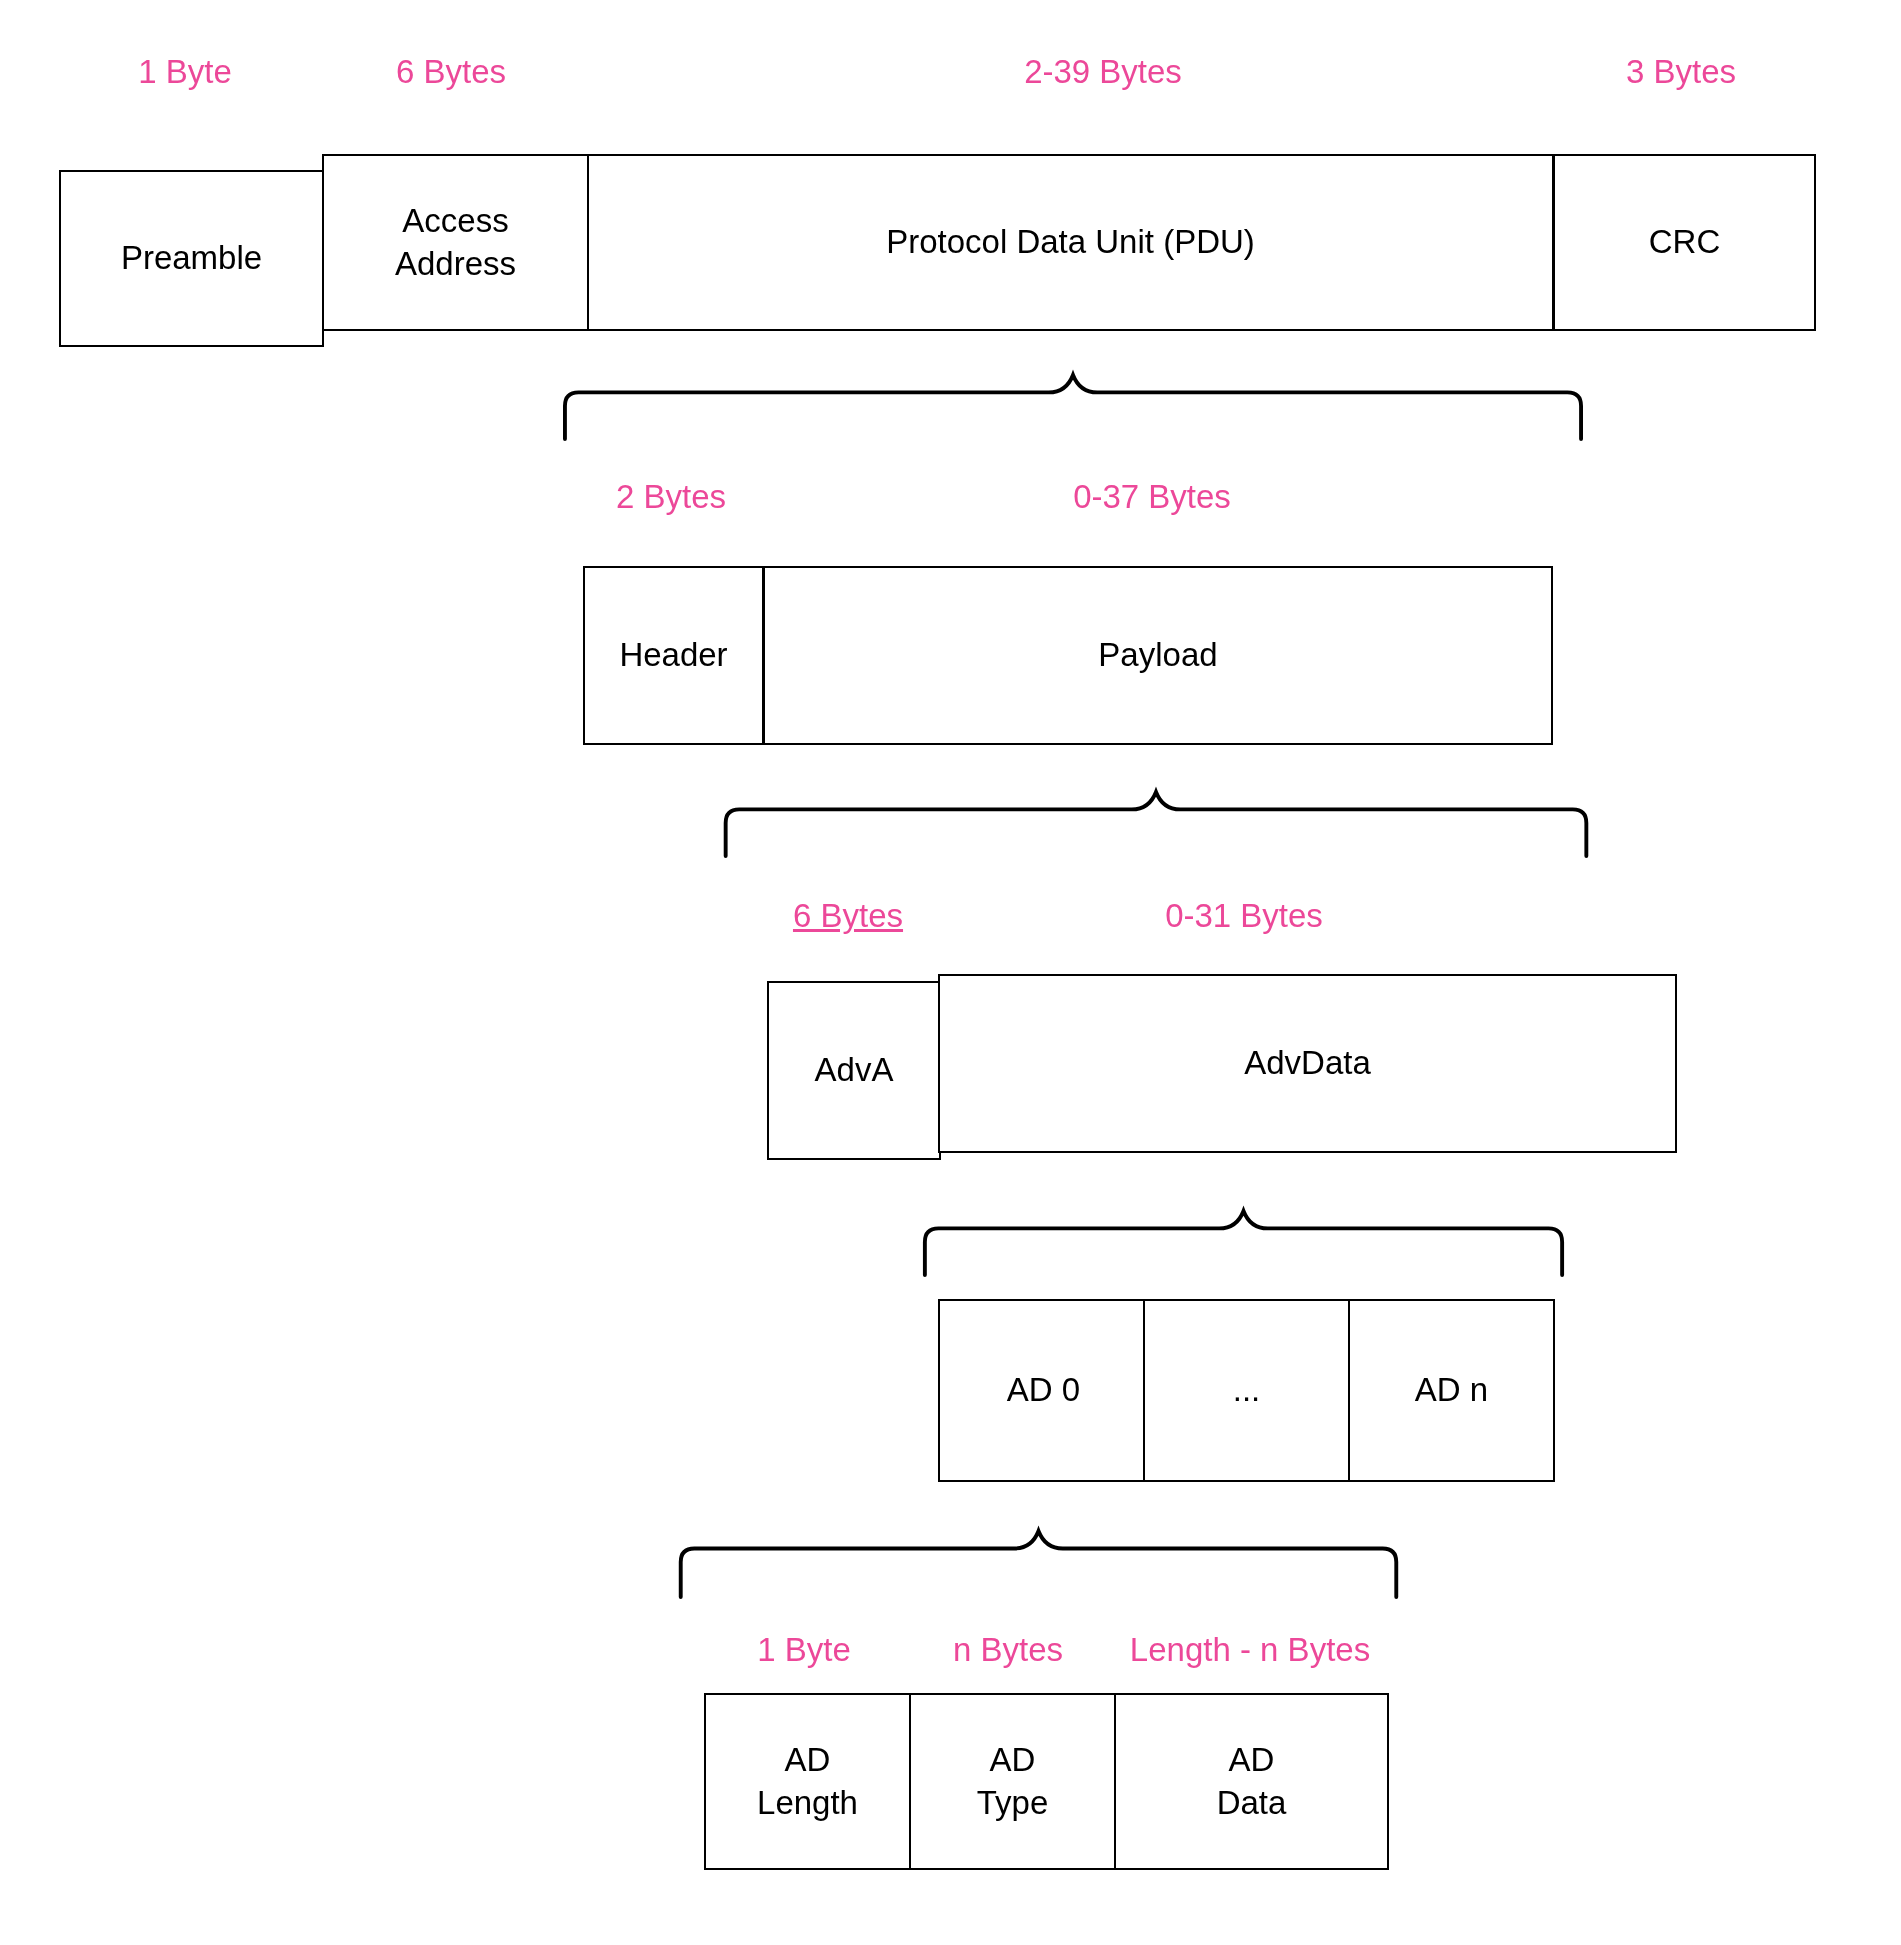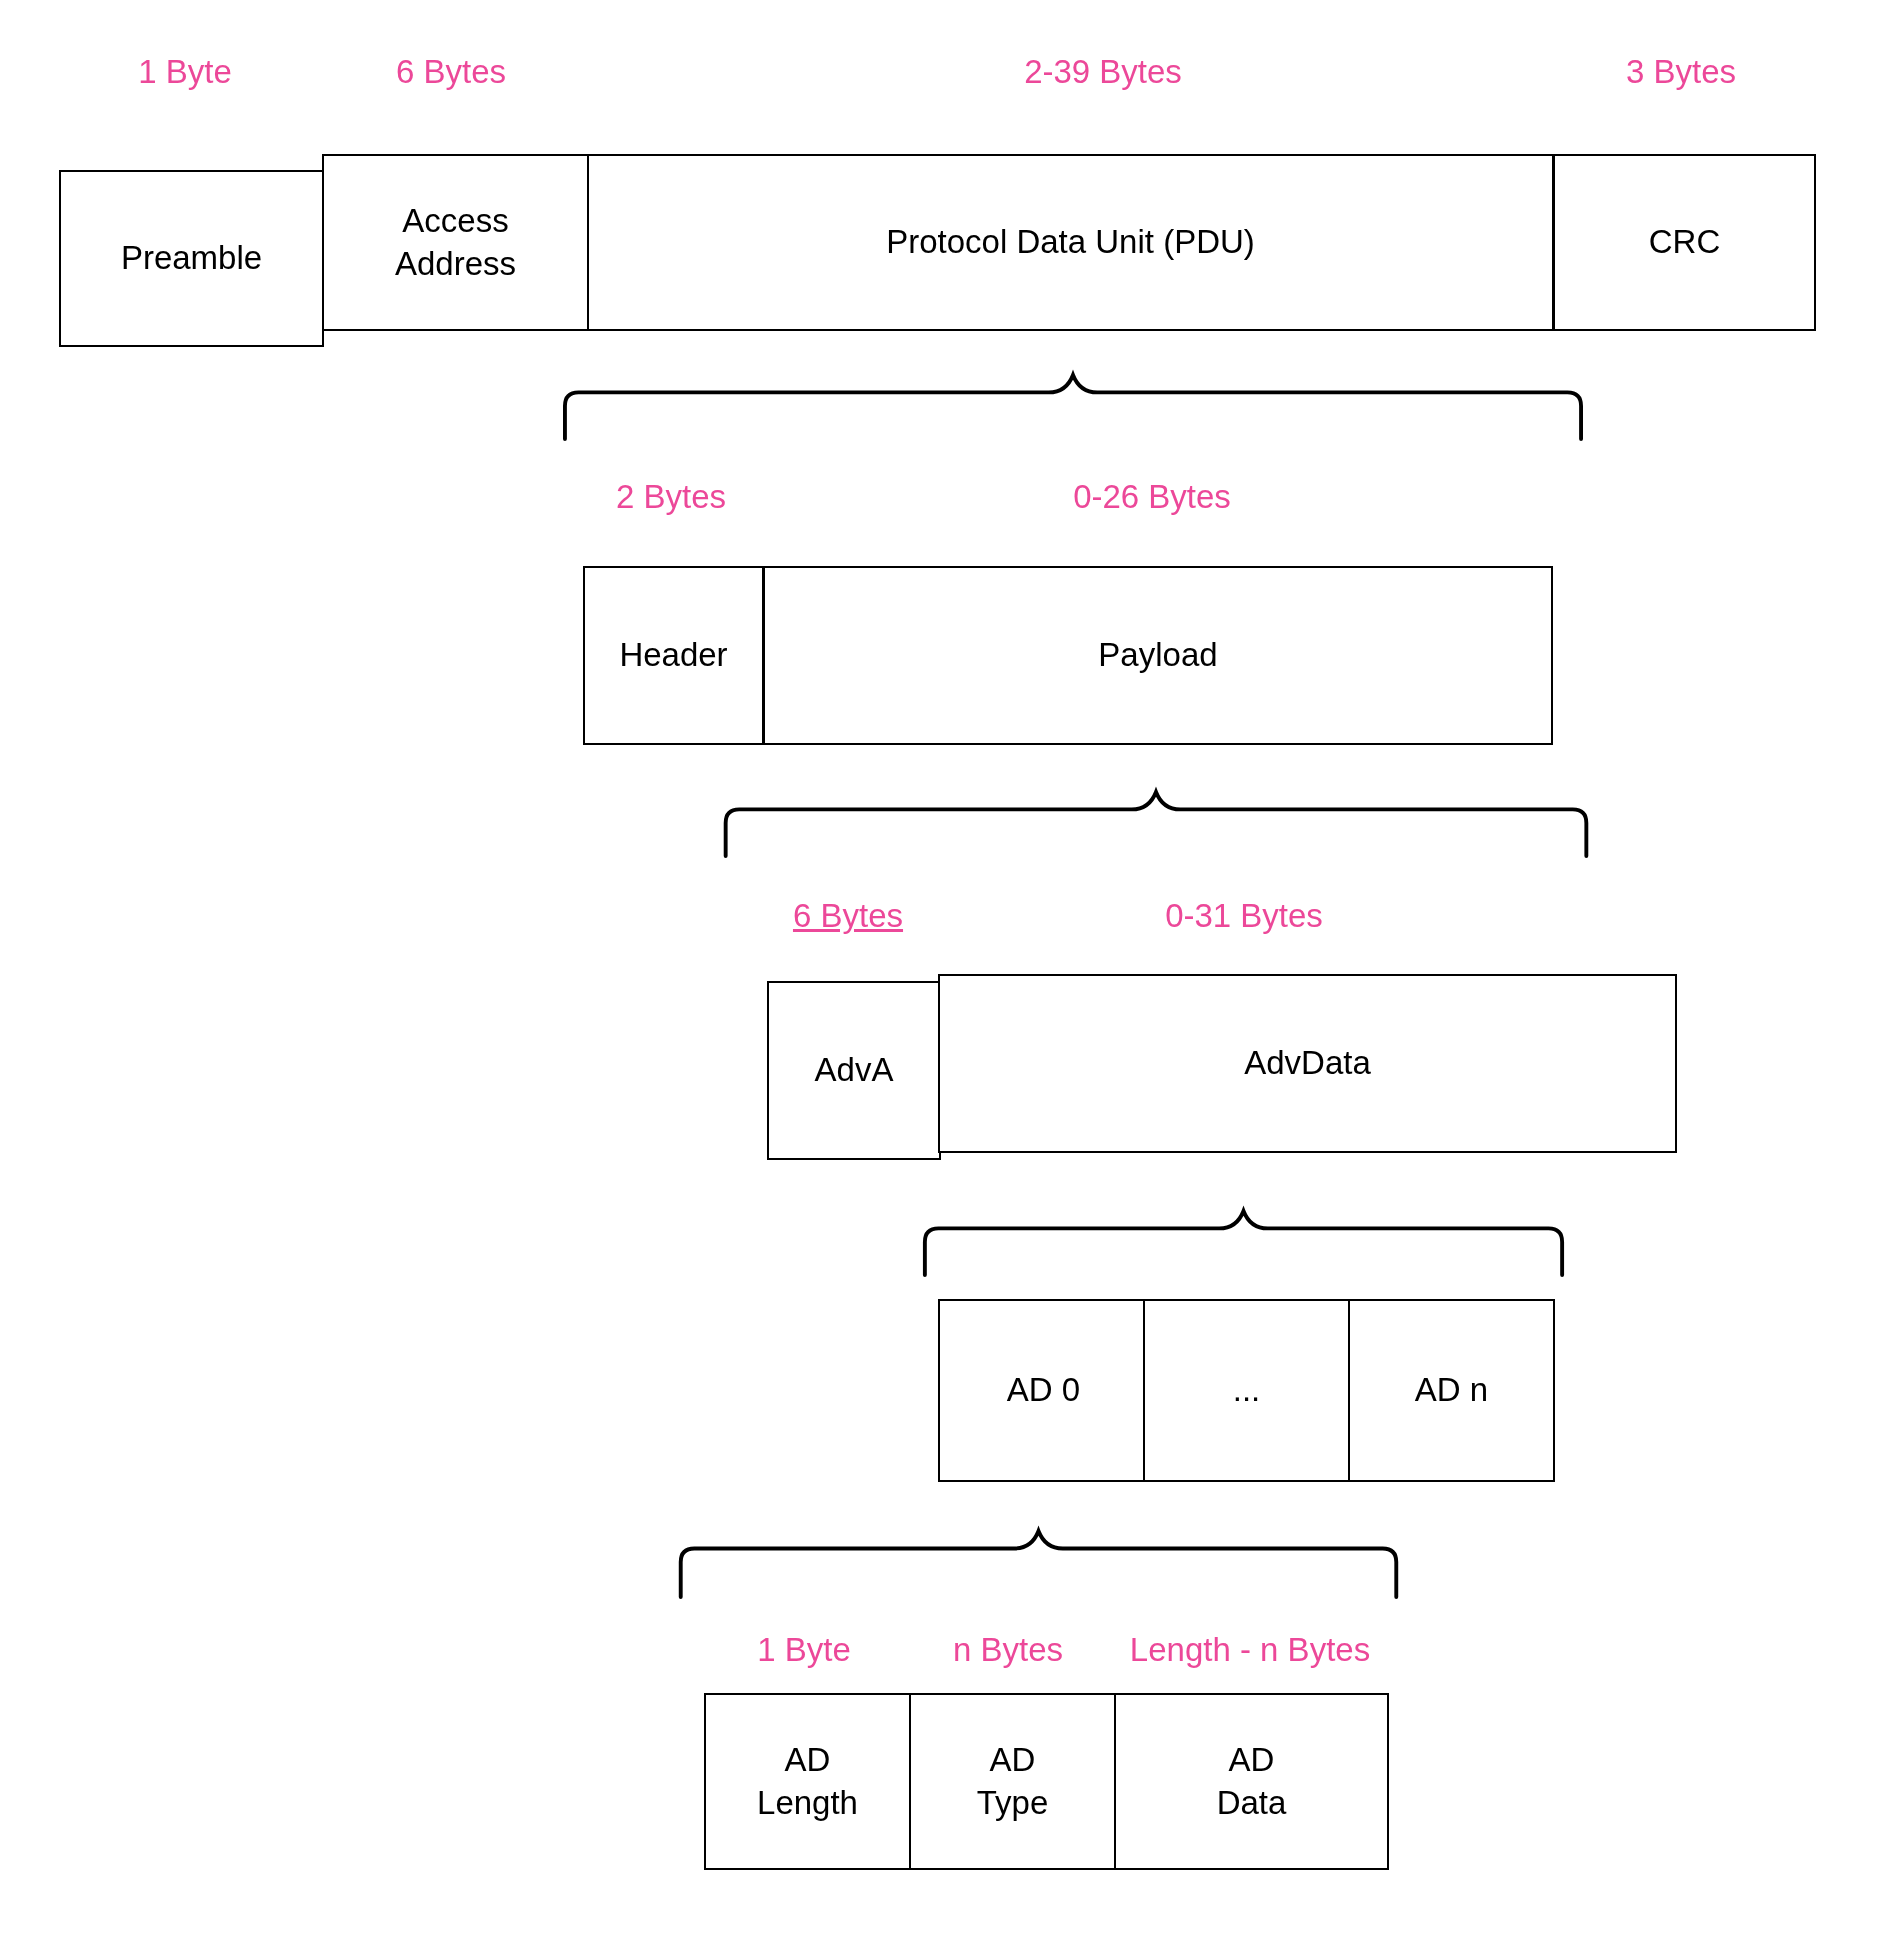--- a/index.html
+++ b/index.html
@@ -62,21 +62,21 @@
   <div class="blk" style="left:587px; top:154px; width:967px; height:177px;">Protocol Data Unit (PDU)</div>
   <div class="blk" style="left:1553px; top:154px; width:263px; height:177px;">CRC</div>
 
   <div class="brace" style="left:556px; top:373px;">
     <svg width="1034" height="68" viewBox="0 0 1060 70">
       <path d="M 7,68 L 7,34 Q 7,20 21,20 L 505,20 Q 523,20 530,2 Q 537,20 555,20 L 1039,20 Q 1053,20 1053,34 L 1053,68" fill="none" stroke="#000000" stroke-width="4" stroke-linecap="round"></path>
     </svg>
   </div>
 
   <div class="lbl" style="left:671px; top:478px;">2 Bytes</div>
-  <div class="lbl" style="left:1152px; top:478px;">0-26 Bytes</div>
+  <div class="lbl" style="left:1152px; top:478px;">0-37 Bytes</div>
 
   <div class="blk" style="left:583px; top:566px; width:181px; height:179px;">Header</div>
   <div class="blk" style="left:763px; top:566px; width:790px; height:179px;">Payload</div>
 
   <div class="brace" style="left:717px; top:790px;">
     <svg width="878" height="68" viewBox="0 0 900 70">
       <path d="M 7,68 L 7,34 Q 7,20 21,20 L 425,20 Q 443,20 450,2 Q 457,20 475,20 L 879,20 Q 893,20 893,34 L 893,68" fill="none" stroke="#000000" stroke-width="4" stroke-linecap="round"></path>
     </svg>
   </div>
 

